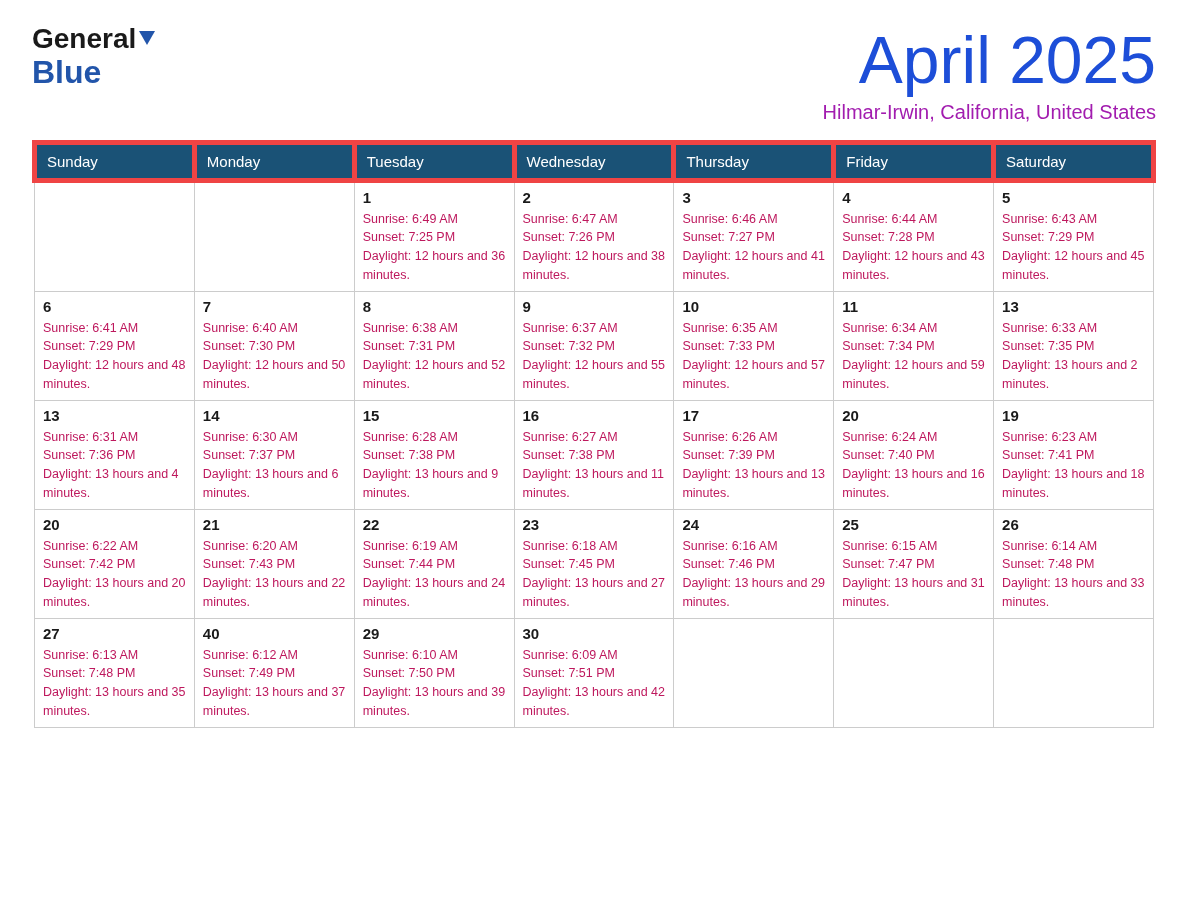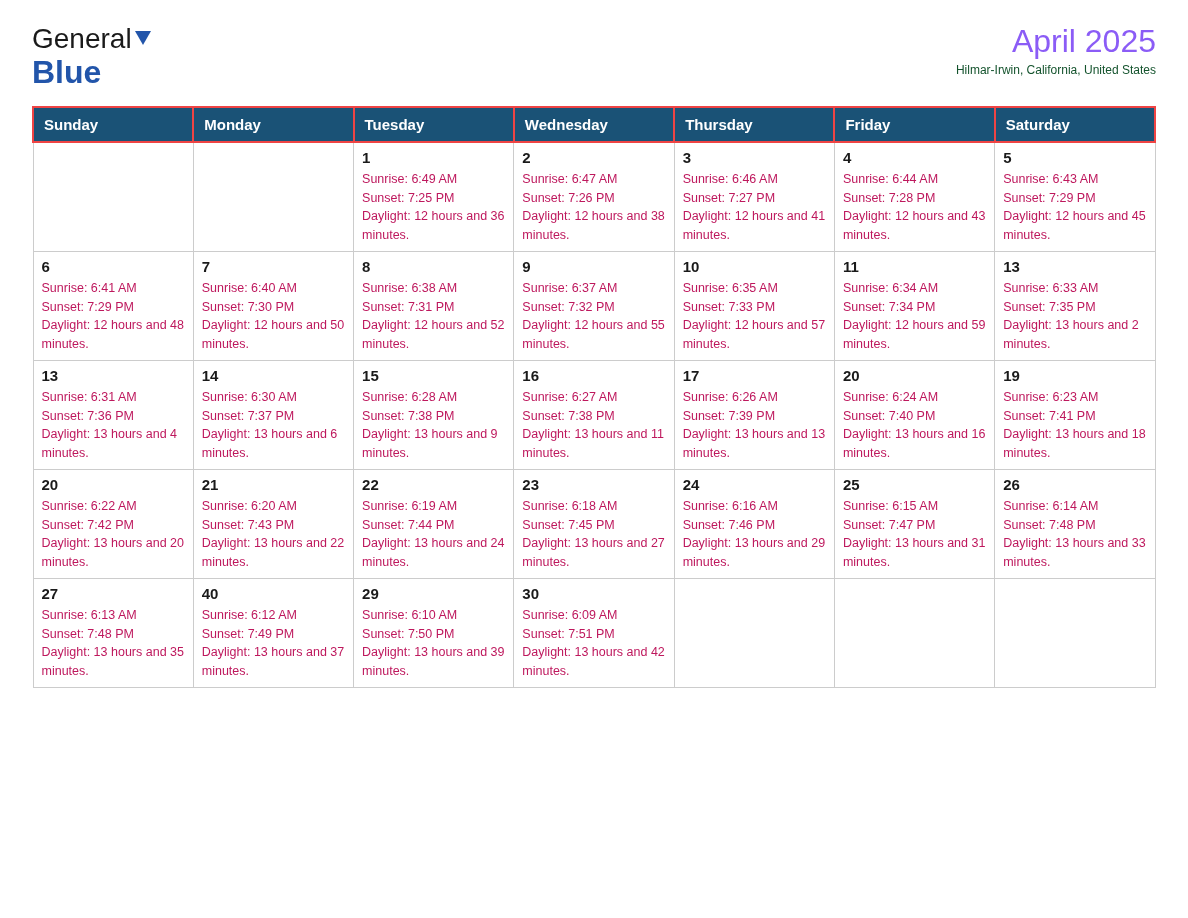--- a/index.html
+++ b/index.html
@@ -22,43 +22,43 @@
       line-height: 1.1;
     }
     .logo-line1 {
       display: flex;
       align-items: center;
     }
     .title-block {
       text-align: right;
     }
     .title-month {
-      font-size: 32px;
+      font-size: 66px;
       font-weight: normal;
-      color: #8b5cf6;
+      color: #1d4ed8;
       line-height: 1.1;
     }
     .title-location {
-      font-size: 12px;
-      color: #14532d;
+      font-size: 20px;
+      color: #a21caf;
       margin-top: 4px;
     }
     .calendar {
       width: 100%;
       border-collapse: collapse;
       margin-top: 16px;
     }
     .calendar thead th {
       background-color: #1a5276;
       color: #fff;
       font-size: 15px;
-      font-weight: bold;
+      font-weight: normal;
       padding: 8px 10px;
       text-align: left;
-      border: 2px solid #ef4444;
+      border: 5px solid #ef4444;
     }
     .calendar tbody td {
       vertical-align: top;
       border: 1px solid #ccc;
       padding: 6px 8px;
       width: 14.28%;
       min-height: 90px;
     }
     .cell-day {
       font-size: 15px;
@@ -80,21 +80,21 @@
     tbody tr:last-child td {
       border-bottom: 1px solid #ccc;
     }
   </style>
 </head>
 <body>
 
 <div class="header-row">
   <div class="logo">
     <div class="logo-line1">
-      <span style="font-size:28px;font-weight:normal;color:#1a1a1a;">General</span>
+      <span style="font-size:28px;font-weight:bold;color:#1a1a1a;">General</span>
       <span style="display:inline-block;margin-left:3px;vertical-align:middle;">
         <svg width="16" height="14" viewBox="0 0 16 14">
             <polygon points="0,0 16,0 8,14" fill="#2255aa"></polygon>
           </svg>
       </span>
     </div>
     <div>
       <span style="font-size:32px;font-weight:bold;color:#2255aa;">Blue</span>
     </div>
   </div>

